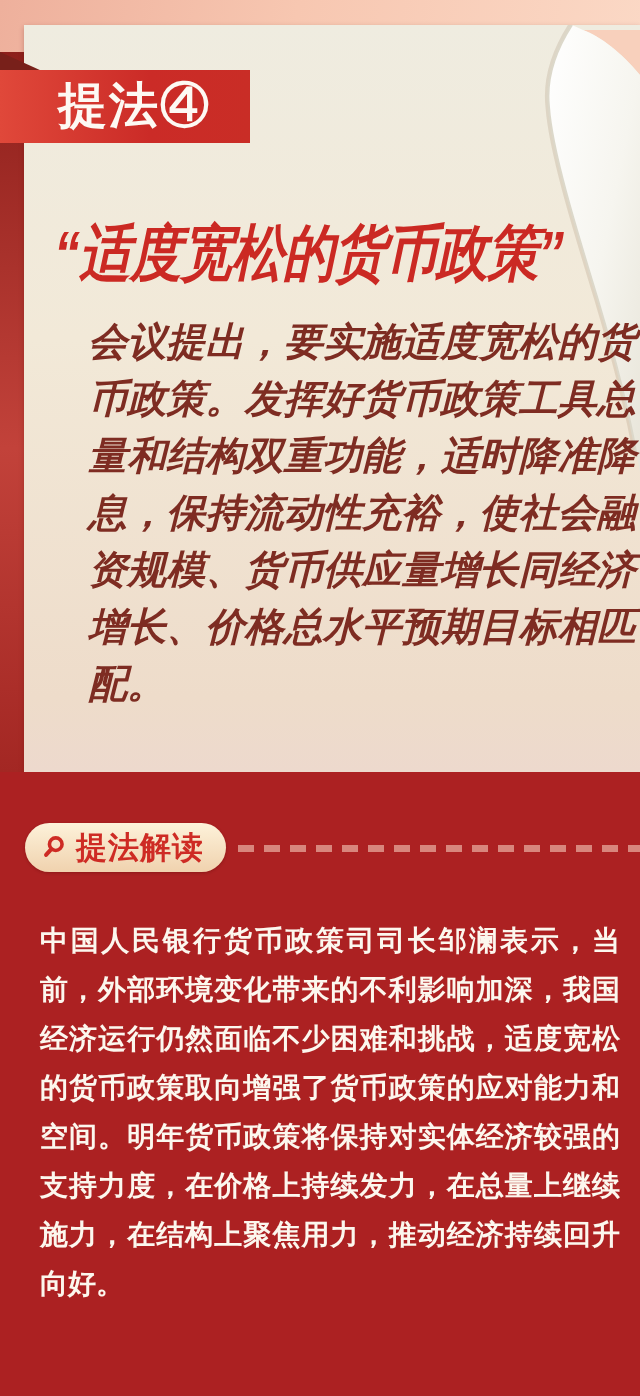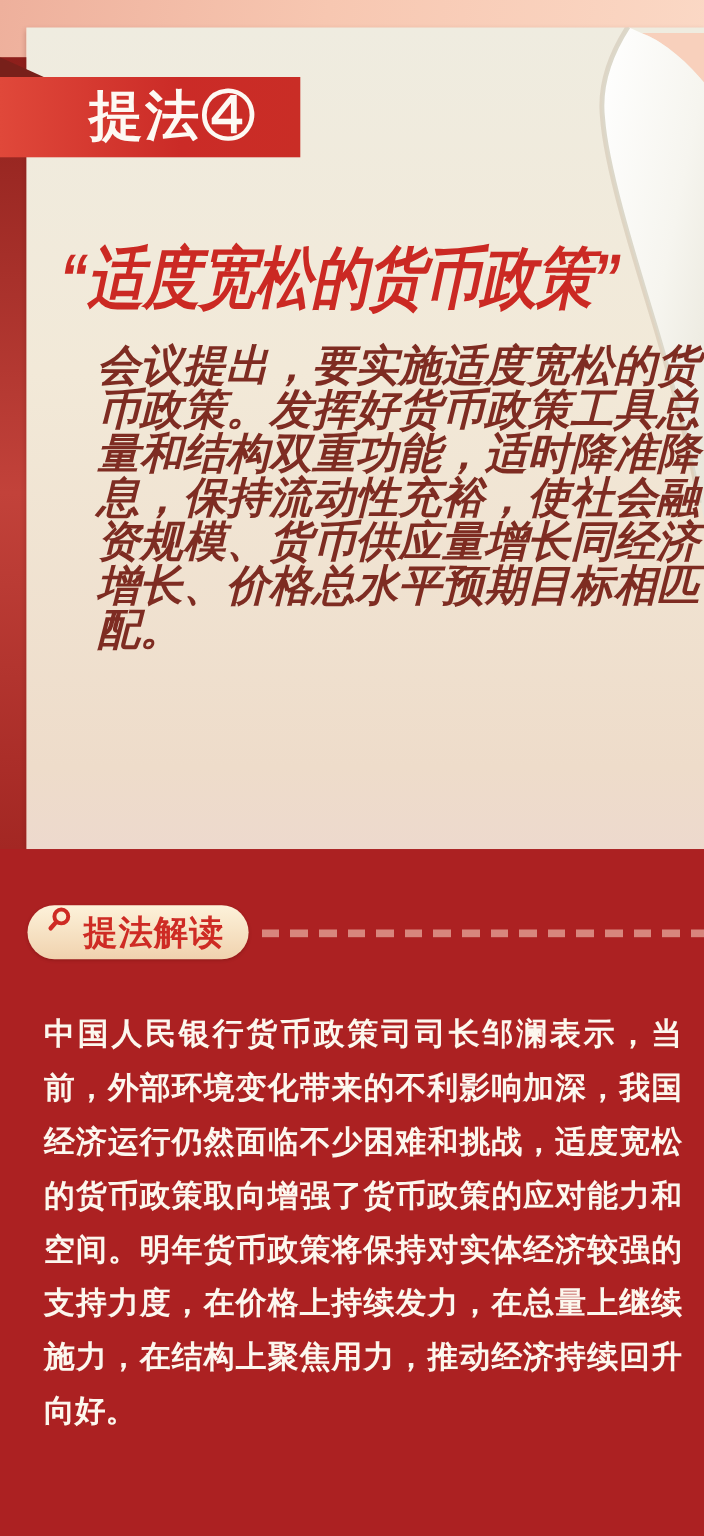--- a/index.html
+++ b/index.html
@@ -24,21 +24,20 @@
     position:absolute;left:24px;top:25px;width:616px;height:747px;
     background:linear-gradient(180deg,#efece0 0%,#f2e9d8 42%,#eedcca 90%,#edd9cd 100%);
     box-shadow:0 2px 5px rgba(90,20,15,.28);
     font-style:italic;
   }
   .curl{position:absolute;right:0;top:0;width:100px;height:447px;display:block;}
   
   .ribbon{
     position:absolute;left:0;top:70px;width:250px;height:73px;
     background:linear-gradient(90deg,var(--ribbon1) 0%,var(--ribbon2) 60%,var(--ribbon3) 100%);
-    padding-left:23px;
   }
   .ribbon-fold{
     position:absolute;left:0;top:52px;width:42px;height:19px;
     background:var(--fold);
     clip-path:polygon(0 0,100% 100%,0 100%);
   }
   .ribbon-label{
     display:block;height:73px;line-height:71px;
     padding-left:58px;
     font-family:"Liberation Serif","DejaVu Serif",serif;
@@ -47,30 +46,30 @@
   }
   .headline{
     position:absolute;left:30px;top:188px;width:610px;
     font-size:61px;font-weight:900;color:var(--titleRed);
     letter-spacing:-1px;white-space:nowrap;
     transform:scaleX(.85);transform-origin:left center;
   }
   .summary{
     position:absolute;left:64px;top:288px;width:548px;
     font-family:"Liberation Serif","DejaVu Serif",serif;
-    font-weight:700;font-size:39px;line-height:40px;
+    font-weight:700;font-size:39px;line-height:57px;
     color:var(--bodyDark);
     text-align:justify;text-align-last:left;
   }
   
   .bottom-section{position:absolute;left:0;top:772px;width:640px;height:624px;background:var(--deepRed);}
   .pill-row{position:absolute;left:0;top:51px;width:640px;height:50px;}
   .pill{
     position:absolute;left:25px;top:0;height:49px;
-    display:flex;align-items:flex-start;gap:9px;
+    display:flex;align-items:center;gap:9px;
     padding:0 22px 0 15px;border-radius:26px;
     background:linear-gradient(180deg,var(--pill1) 0%,var(--pill2) 100%);
     box-shadow:0 1px 3px rgba(70,10,8,.3);
   }
   .pill-label{
     font-size:31px;font-weight:900;color:var(--accentRed);
     letter-spacing:1px;line-height:49px;
   }
   .magnifier{width:27px;height:27px;display:block;}
   .dash-line{

